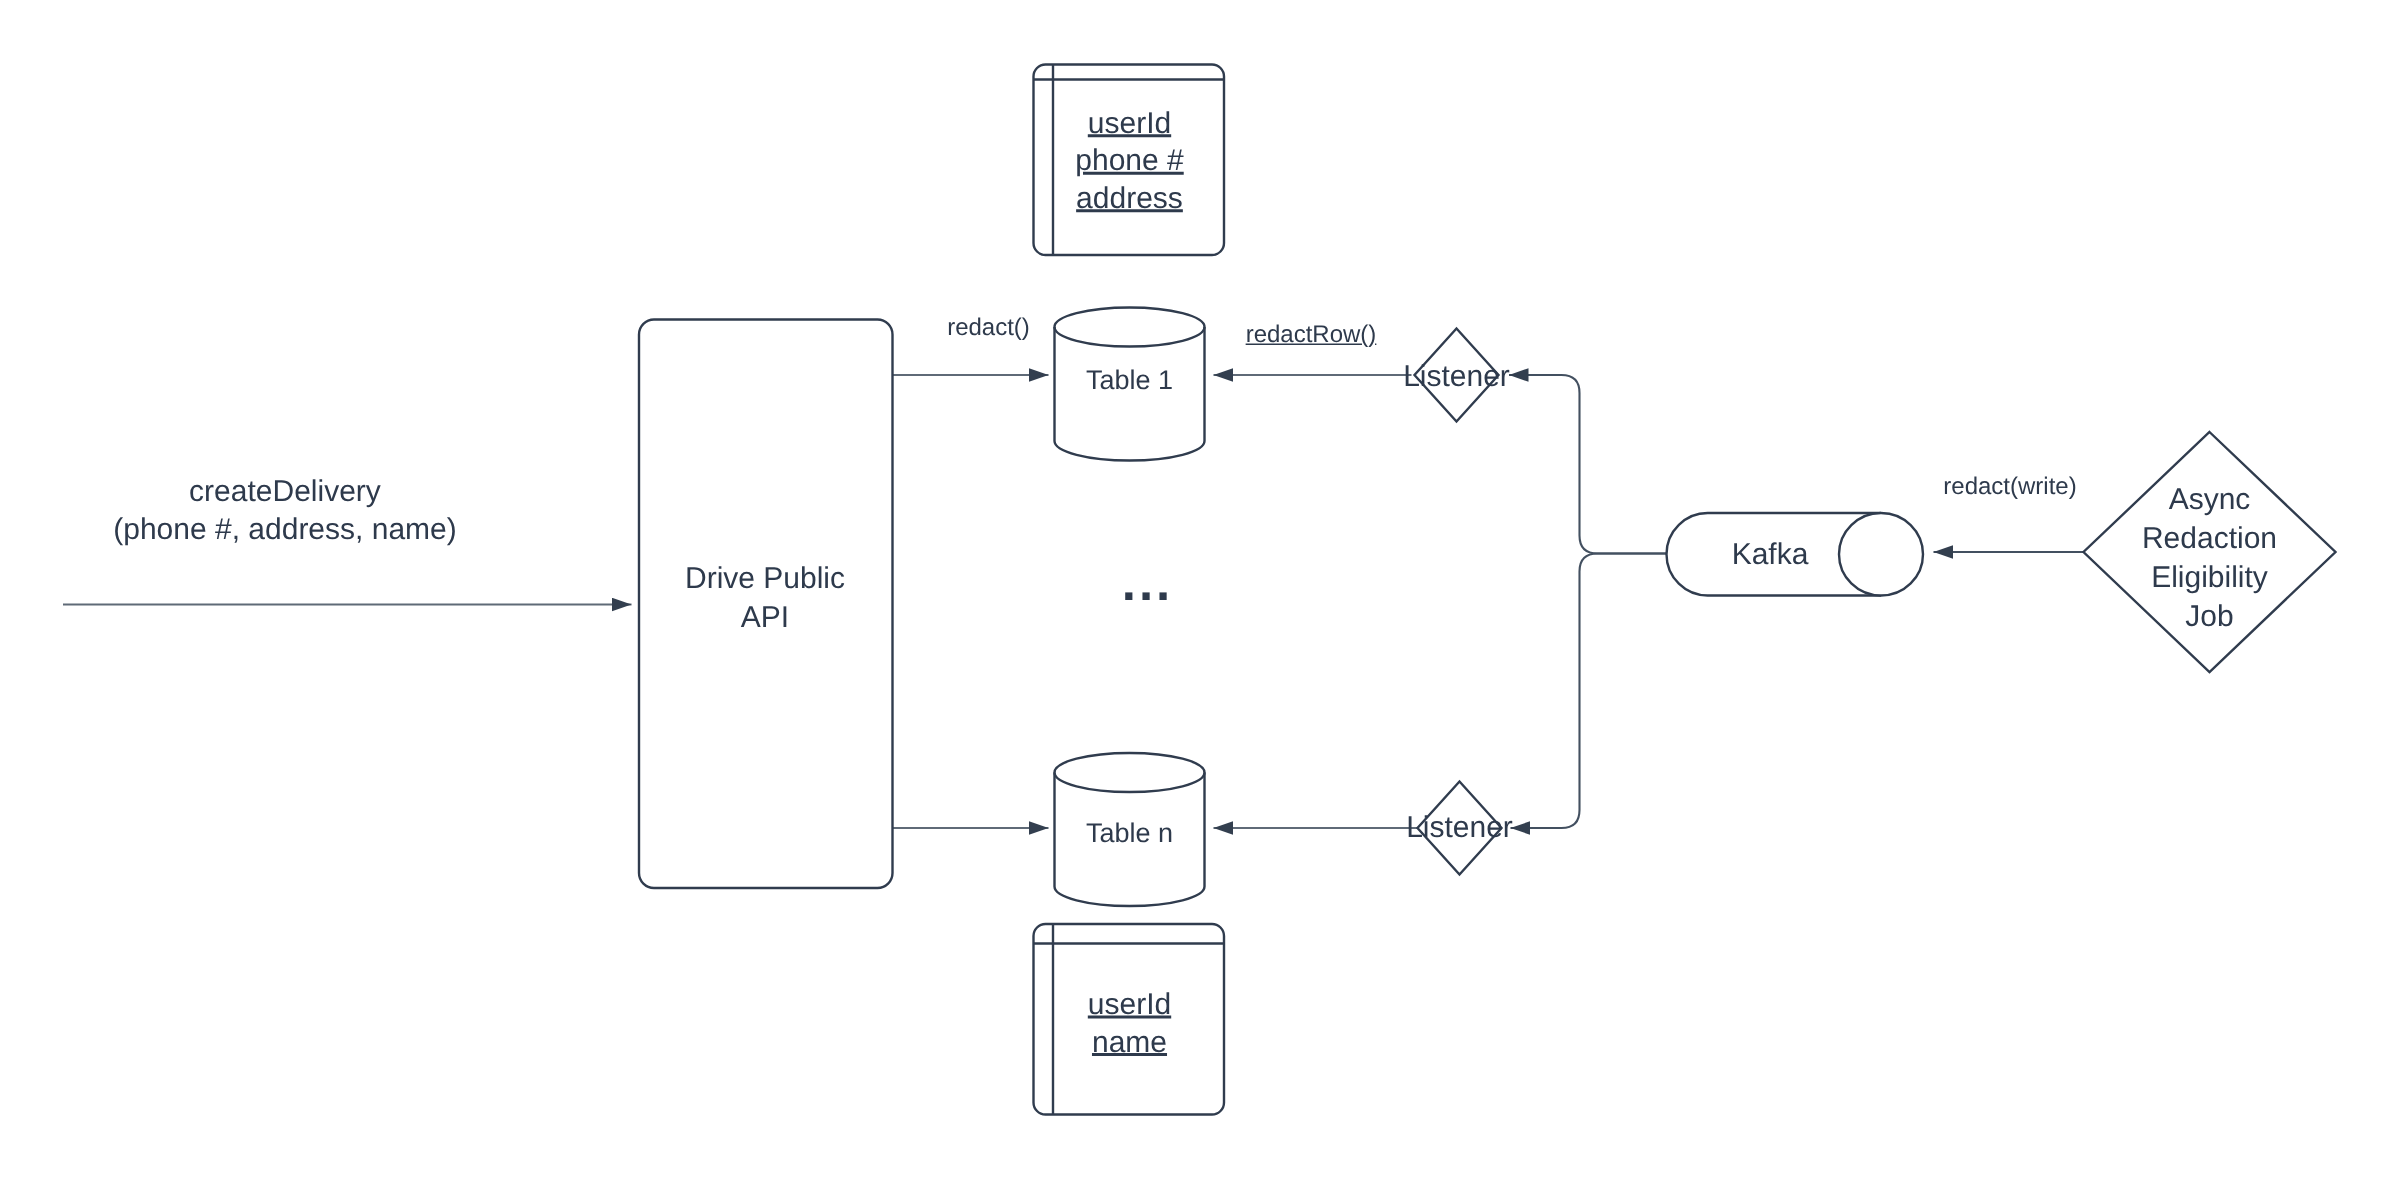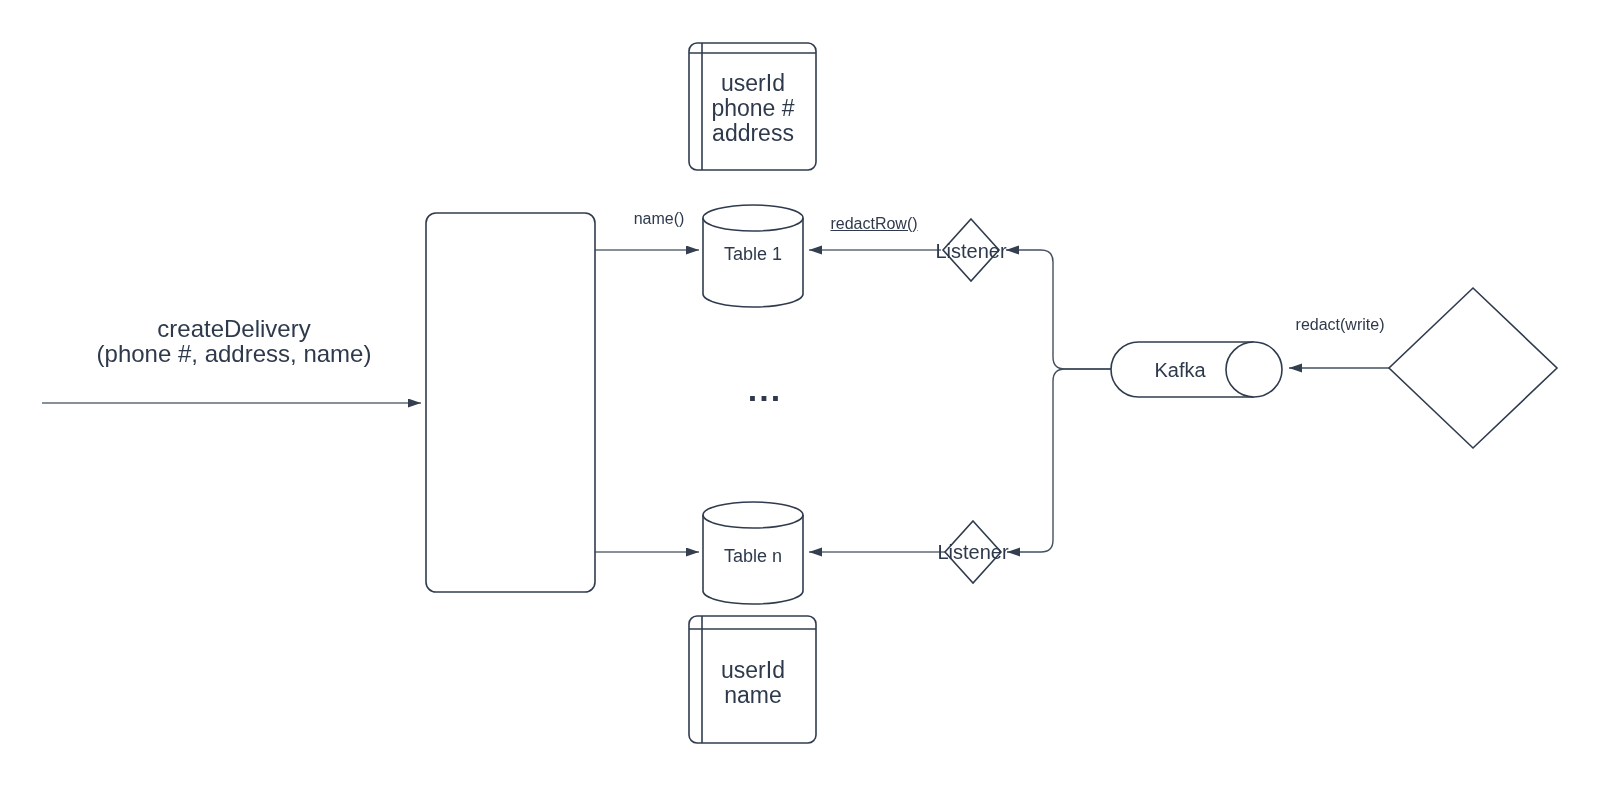--- a/index.html
+++ b/index.html
@@ -15,23 +15,23 @@
   .lbl {
     position: absolute;
     transform: translate(-50%, -50%);
     text-align: center;
     white-space: pre-line;
     color: #2e3a4c;
   }
   .f20 { font-size: 20px; line-height: 26px; }
   .f19 { font-size: 20px; line-height: 24px; }
   .f18 { font-size: 18px; line-height: 23px; }
-  .f17 { font-size: 23px; line-height: 25px; }
+  .f17 { font-size: 20px; line-height: 25px; text-decoration: underline; }
   .f16 { font-size: 16px; line-height: 20px; }
-  .create { font-size: 24px; line-height: 25px; margin-left: 44px; }
+  .create { font-size: 20px; line-height: 25px; }
   .dots { font-size: 34px; font-weight: bold; letter-spacing: 2px; line-height: 20px; }
   .shape { fill: #ffffff; stroke: #303c4e; stroke-width: 1.6; }
   .shapeline { fill: none; stroke: #303c4e; stroke-width: 1.6; }
   .edge { fill: none; stroke: #5f6a77; stroke-width: 1.4; }
   .edge-dark { fill: none; stroke: #435060; stroke-width: 1.4; }
 </style>
 </head>
 <body>
 
 <div class="canvas">
@@ -83,40 +83,46 @@
       <path class="shape" d="M1254,342 H1139 A27.5,27.5 0 0 0 1111,369.5 A27.5,27.5 0 0 0 1139,397 H1254"></path>
       <ellipse class="shape" cx="1254" cy="369.5" rx="28" ry="27.5"></ellipse>
     </g>
 
     <polygon class="shape" points="1473,288 1557,368 1473,448 1389,368"></polygon>
   </svg>
 
   <div class="lbl create" style="left:190px; top:341px;">createDelivery
 (phone #, address, name)</div>
 
+  <div class="lbl f20" style="left:510px; top:399px;">Drive Public
+API</div>
 
   <div class="lbl f17" style="left:753px; top:108px;">userId
 phone #
 address</div>
 
-  <div class="lbl f16" style="left:659px; top:219px;">name()</div>
+  <div class="lbl f16" style="left:659px; top:219px;">redact()</div>
 
   <div class="lbl f16" style="left:874px; top:224px;text-decoration:underline;">redactRow()</div>
 
   <div class="lbl f18" style="left:753px; top:254px;">Table 1</div>
 
   <div class="lbl dots" style="left:765px; top:389px;">...</div>
 
   <div class="lbl f18" style="left:753px; top:556px;">Table n</div>
 
   <div class="lbl f17" style="left:753px; top:683px;">userId
 name</div>
 
   <div class="lbl f19" style="left:971px; top:251px;">Listener</div>
 
   <div class="lbl f19" style="left:973px; top:552px;">Listener</div>
 
   <div class="lbl f20" style="left:1180px; top:370px;">Kafka</div>
 
   <div class="lbl f16" style="left:1340px; top:325px;">redact(write)</div>
 
+  <div class="lbl f20" style="left:1473px; top:372px;">Async
+Redaction
+Eligibility
+Job</div>
 
 </div>
 
 </body></html>

